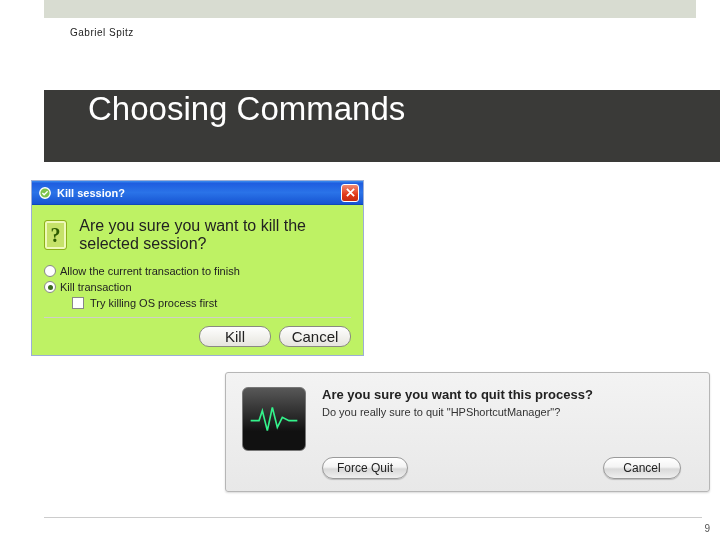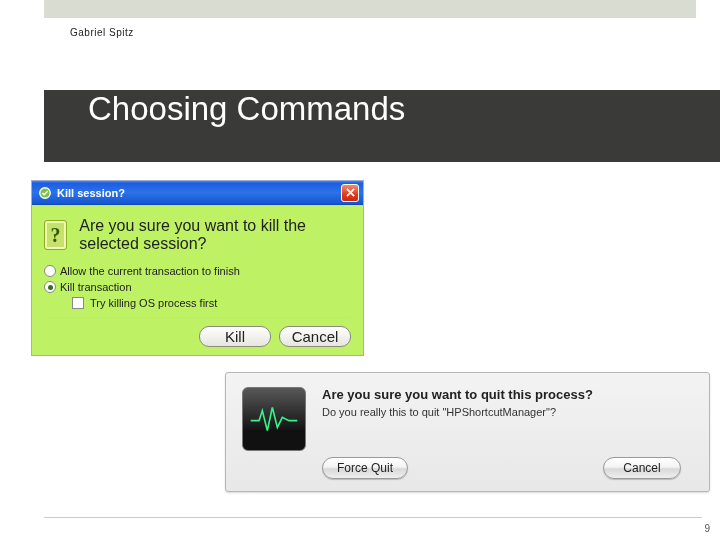--- a/index.html
+++ b/index.html
@@ -312,21 +312,21 @@
 
 <div class="mac-dialog">
   <div class="mac-icon">
     <svg viewBox="0 0 60 40">
       <rect x="0" y="0" width="60" height="40" fill="none"></rect>
       <polyline points="2,22 12,22 16,10 22,34 28,6 34,30 40,18 48,22 58,22" fill="none" stroke="#34f38b" stroke-width="2"></polyline>
     </svg>
   </div>
   <div class="mac-right">
     <div class="mac-title">Are you sure you want to quit this process?</div>
-    <div class="mac-sub">Do you really this to quit "HPShortcutManager"?</div>
+    <div class="mac-sub">Do you really sure to quit "HPShortcutManager"?</div>
     <div class="mac-btn-row">
       <div class="mac-btn group-left">
           <span>Force Quit</span>
         </div>
       <div class="mac-btn">
           <span>Cancel</span>
         </div>
     </div>
   </div>
 </div>

